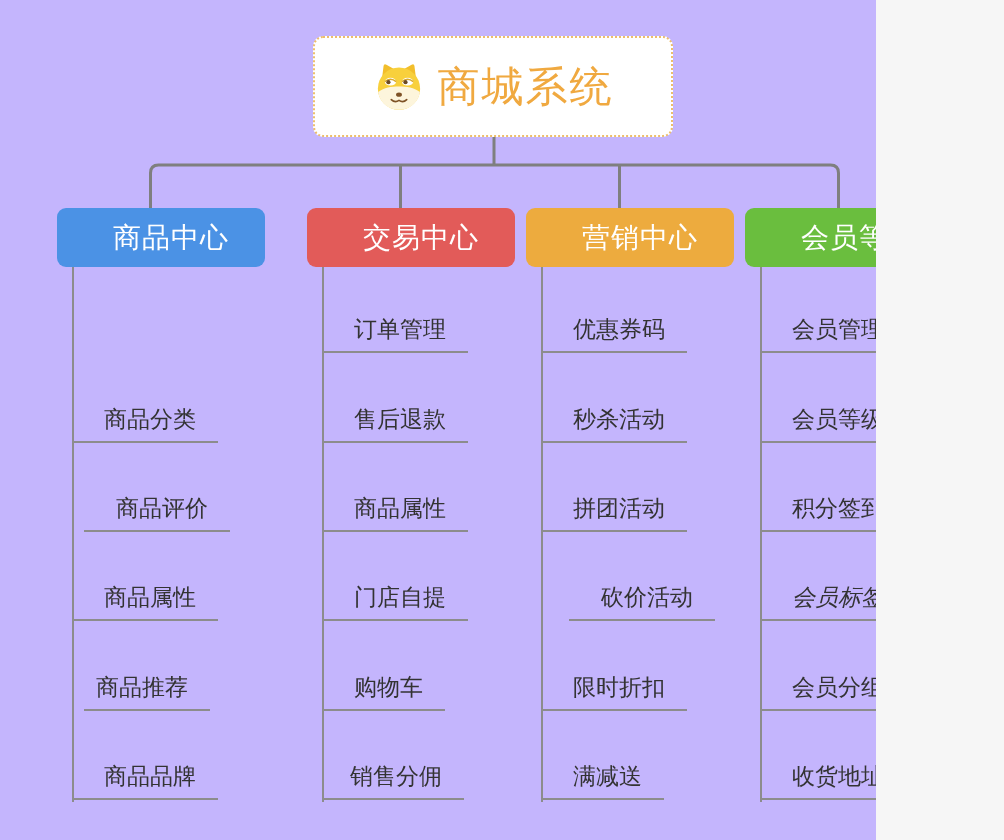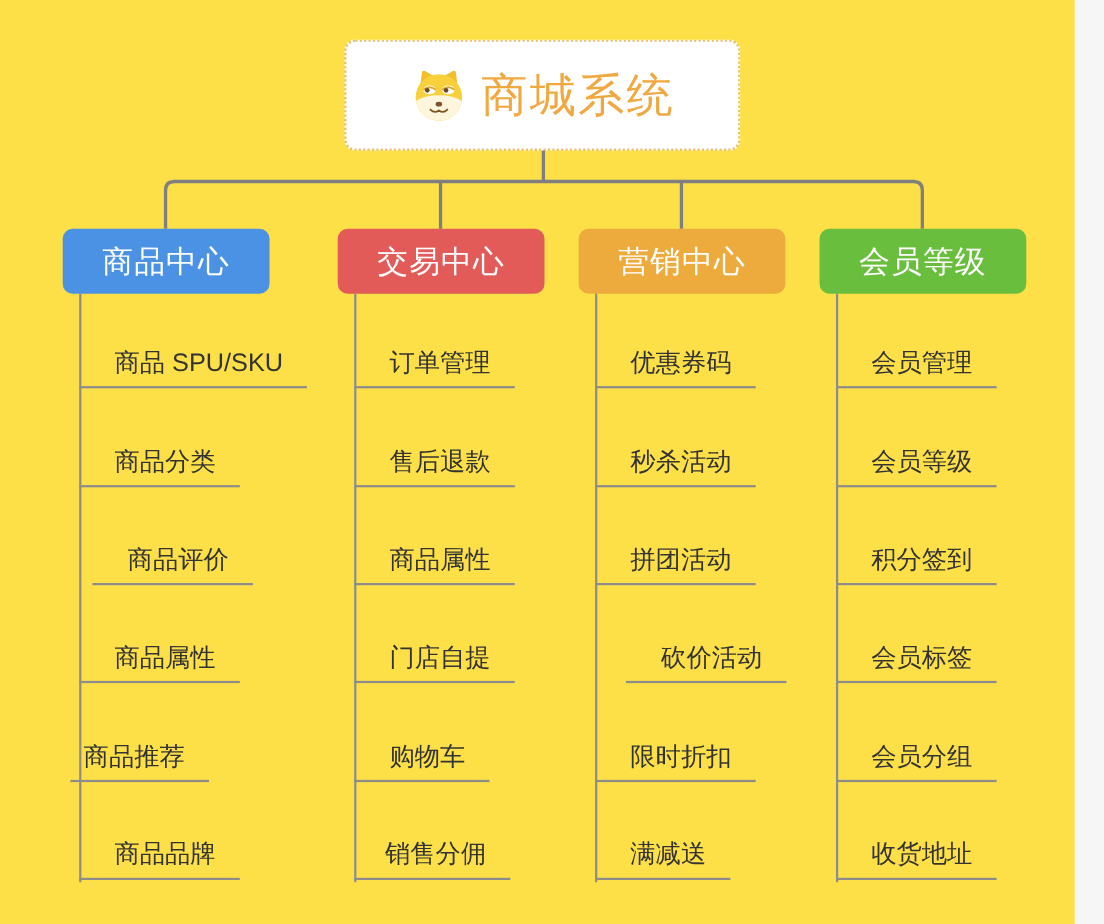--- a/index.html
+++ b/index.html
@@ -2,23 +2,23 @@
 <html><head>
 <meta charset="utf-8">
 <style>
   html,body{margin:0;padding:0;}
   body{
     background:#F6F6F6;
     font-family:"Liberation Sans","DejaVu Sans",sans-serif;
   }
   .canvas{
     position:relative;
-    width:977px;
+    width:876px;
     height:840px;
-    background:#fde047;
+    background:#c4b5fd;
     overflow:hidden;
   }
   .connectors{
     position:absolute;
     left:0;top:0;
     width:1004px;height:840px;
     pointer-events:none;
   }
   .connectors path{
     fill:none;
@@ -49,20 +49,21 @@
     top:208px;
     width:188px;height:59px;
     border-radius:9px;
     color:#FFFFFF;
     font-size:28px;
     letter-spacing:1px;
     display:flex;
     align-items:center;
     justify-content:center;
     white-space:nowrap;
+    padding-left:20px;
   }
   .trunk{
     position:absolute;
     top:267px;
     width:2px;
     height:535px;
     background:#8C8C8C;
   }
   .leaf{
     position:absolute;
@@ -109,41 +110,40 @@
   <div class="branch" style="left: 57px; background: rgb(75, 146, 229);">商品中心</div>
   <div class="branch" style="left: 307px; background: rgb(226, 91, 89);">交易中心</div>
   <div class="branch" style="left: 526px; background: rgb(237, 171, 62);">营销中心</div>
   <div class="branch" style="left: 745px; background: rgb(106, 190, 62);">会员等级</div>
 
   <div class="trunk" style="left: 72px; background: rgb(140, 140, 140);"></div>
   <div class="trunk" style="left: 322px; background: rgb(140, 140, 140);"></div>
   <div class="trunk" style="left: 541px; background: rgb(140, 140, 140);"></div>
   <div class="trunk" style="left: 760px; background: rgb(140, 140, 140);"></div>
 
-  <div class="leaf" style="left: 72px; top: 315px; color: rgb(51, 51, 51); border-color: rgb(140, 140, 140);">商品 SPU/SKU</div>
   <div class="leaf" style="left: 72px; top: 405px; color: rgb(51, 51, 51); border-color: rgb(140, 140, 140);">商品分类</div>
   <div class="leaf" style="left: 72px; top: 494px; color: rgb(51, 51, 51); border-color: rgb(140, 140, 140); margin-left: 12px;">商品评价</div>
   <div class="leaf" style="left: 72px; top: 583px; color: rgb(51, 51, 51); border-color: rgb(140, 140, 140);">商品属性</div>
-  <div class="leaf" style="left: 64px; top: 673px; color: rgb(51, 51, 51); border-color: rgb(140, 140, 140); padding-left: 12px;">商品推荐</div>
+  <div class="leaf" style="left: 84px; top: 673px; color: rgb(51, 51, 51); border-color: rgb(140, 140, 140); padding-left: 12px;">商品推荐</div>
   <div class="leaf" style="left: 72px; top: 762px; color: rgb(51, 51, 51); border-color: rgb(140, 140, 140);">商品品牌</div>
 
   <div class="leaf" style="left: 322px; top: 315px; color: rgb(51, 51, 51); border-color: rgb(140, 140, 140);">订单管理</div>
   <div class="leaf" style="left: 322px; top: 405px; color: rgb(51, 51, 51); border-color: rgb(140, 140, 140);">售后退款</div>
   <div class="leaf" style="left: 322px; top: 494px; color: rgb(51, 51, 51); border-color: rgb(140, 140, 140);">商品属性</div>
   <div class="leaf" style="left: 322px; top: 583px; color: rgb(51, 51, 51); border-color: rgb(140, 140, 140);">门店自提</div>
   <div class="leaf" style="left: 322px; top: 673px; color: rgb(51, 51, 51); border-color: rgb(140, 140, 140);">购物车</div>
   <div class="leaf" style="left: 322px; top: 762px; color: rgb(51, 51, 51); border-color: rgb(140, 140, 140); padding-left: 28px;">销售分佣</div>
 
   <div class="leaf" style="left: 541px; top: 315px; color: rgb(51, 51, 51); border-color: rgb(140, 140, 140);">优惠券码</div>
   <div class="leaf" style="left: 541px; top: 405px; color: rgb(51, 51, 51); border-color: rgb(140, 140, 140);">秒杀活动</div>
   <div class="leaf" style="left: 541px; top: 494px; color: rgb(51, 51, 51); border-color: rgb(140, 140, 140);">拼团活动</div>
   <div class="leaf" style="left: 569px; top: 583px; color: rgb(51, 51, 51); border-color: rgb(140, 140, 140);">砍价活动</div>
   <div class="leaf" style="left: 541px; top: 673px; color: rgb(51, 51, 51); border-color: rgb(140, 140, 140);">限时折扣</div>
   <div class="leaf" style="left: 541px; top: 762px; color: rgb(51, 51, 51); border-color: rgb(140, 140, 140);">满减送</div>
 
   <div class="leaf" style="left: 760px; top: 315px; color: rgb(51, 51, 51); border-color: rgb(140, 140, 140);">会员管理</div>
   <div class="leaf" style="left: 760px; top: 405px; color: rgb(51, 51, 51); border-color: rgb(140, 140, 140);">会员等级</div>
   <div class="leaf" style="left: 760px; top: 494px; color: rgb(51, 51, 51); border-color: rgb(140, 140, 140);">积分签到</div>
-  <div class="leaf" style="left: 760px; top: 583px; color: rgb(51, 51, 51); border-color: rgb(140, 140, 140);">会员标签</div>
+  <div class="leaf" style="left: 760px; top: 583px; color: rgb(51, 51, 51); border-color: rgb(140, 140, 140); font-style: italic;">会员标签</div>
   <div class="leaf" style="left: 760px; top: 673px; color: rgb(51, 51, 51); border-color: rgb(140, 140, 140);">会员分组</div>
   <div class="leaf" style="left: 760px; top: 762px; color: rgb(51, 51, 51); border-color: rgb(140, 140, 140);">收货地址</div>
 
 </div>
 
 </body></html>

